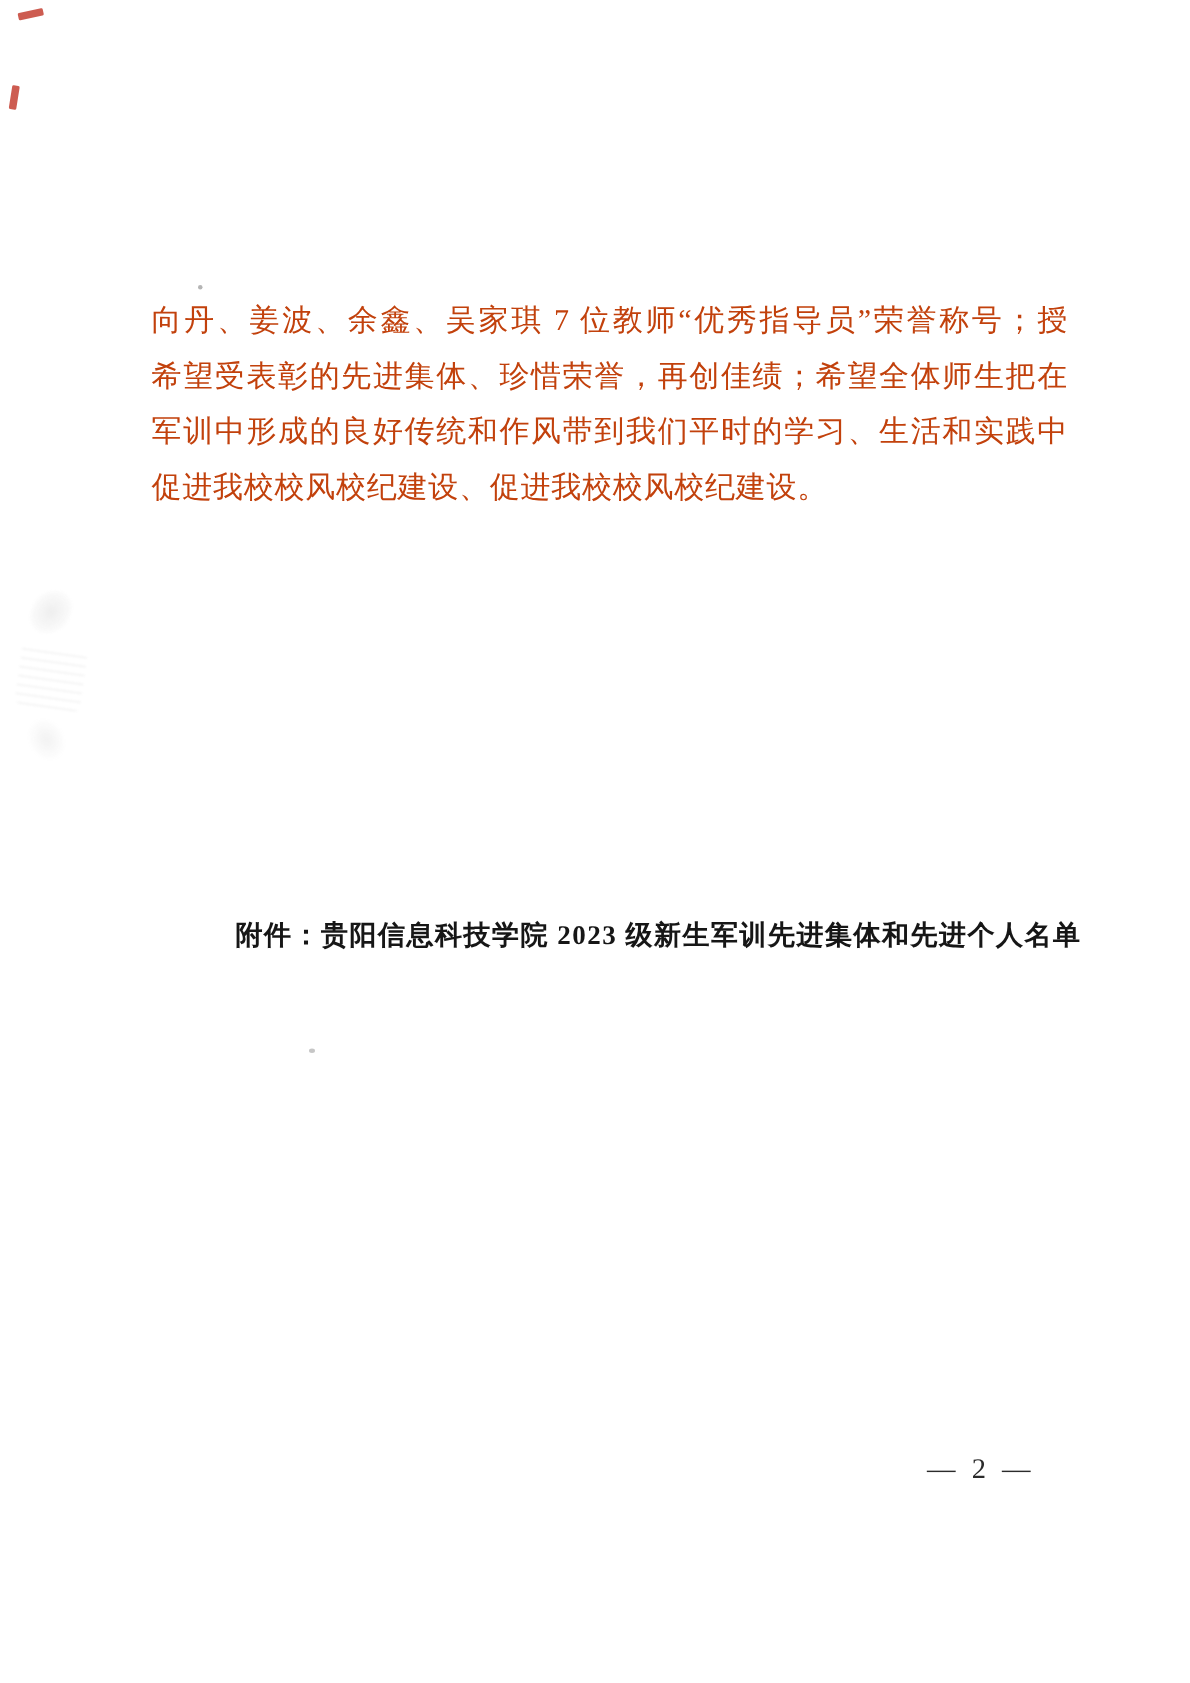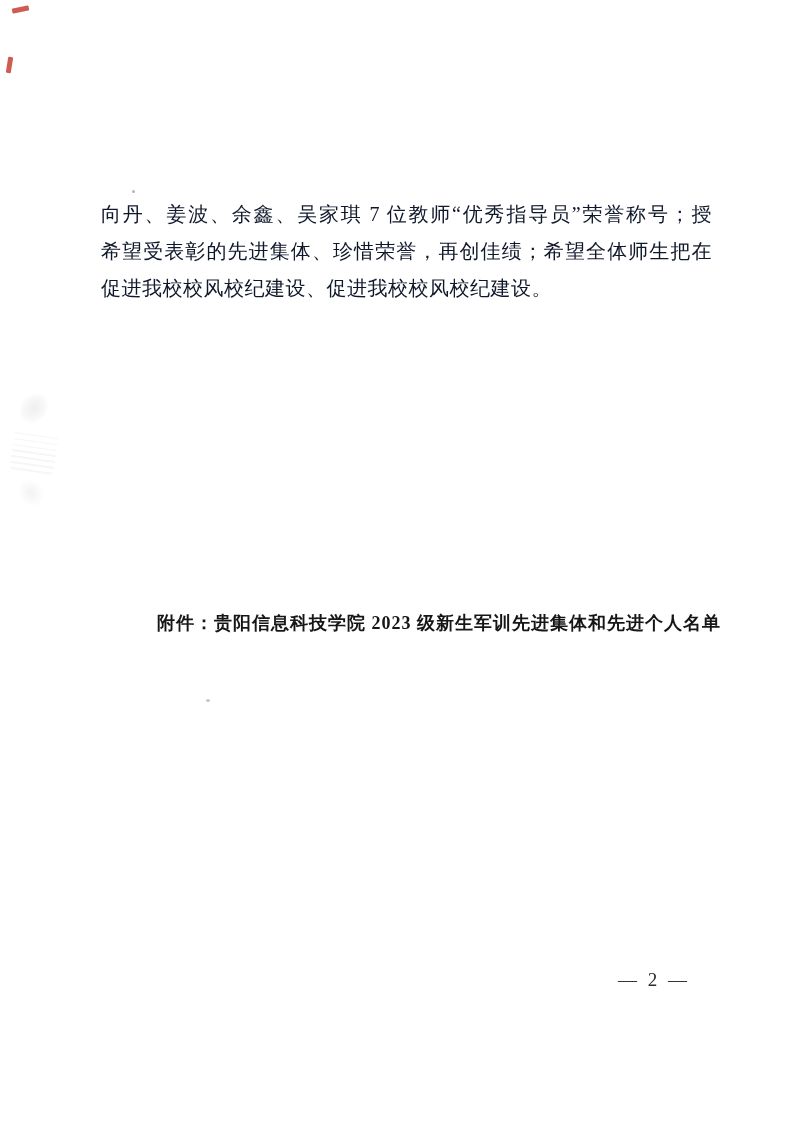--- a/index.html
+++ b/index.html
@@ -19,21 +19,21 @@
 
   
   .body-text {
     position: absolute;
     left: 101px;
     top: 196px;
     width: 611px;
     font-size: 20px;
     line-height: 37px;
     letter-spacing: 0.5px;
-    color: #0f172a;
+    color: #c2410c;
   }
   .line {
     height: 37px;
     text-align: justify;
     text-align-last: justify;
     white-space: nowrap;
   }
   .line.last {
     text-align-last: left;
   }
@@ -144,20 +144,21 @@
     <div class="bleed-blob b2"></div>
     <div class="bleed-blob b3"></div>
   </div>
 
   <div class="speck speck-1"></div>
   <div class="speck speck-2"></div>
 
   <div class="body-text">
     <div class="line">向丹、姜波、余鑫、吴家琪 7 位教师“优秀指导员”荣誉称号；授</div>
     <div class="line">希望受表彰的先进集体、珍惜荣誉，再创佳绩；希望全体师生把在</div>
+    <div class="line">军训中形成的良好传统和作风带到我们平时的学习、生活和实践中</div>
     <div class="line last">促进我校校风校纪建设、促进我校校风校纪建设。</div>
   </div>
 
   <div class="attachment">附件：贵阳信息科技学院 2023 级新生军训先进集体和先进个人名单</div>
 
   <div class="page-number">— 2 —</div>
 
 </div>
 
 </body></html>

